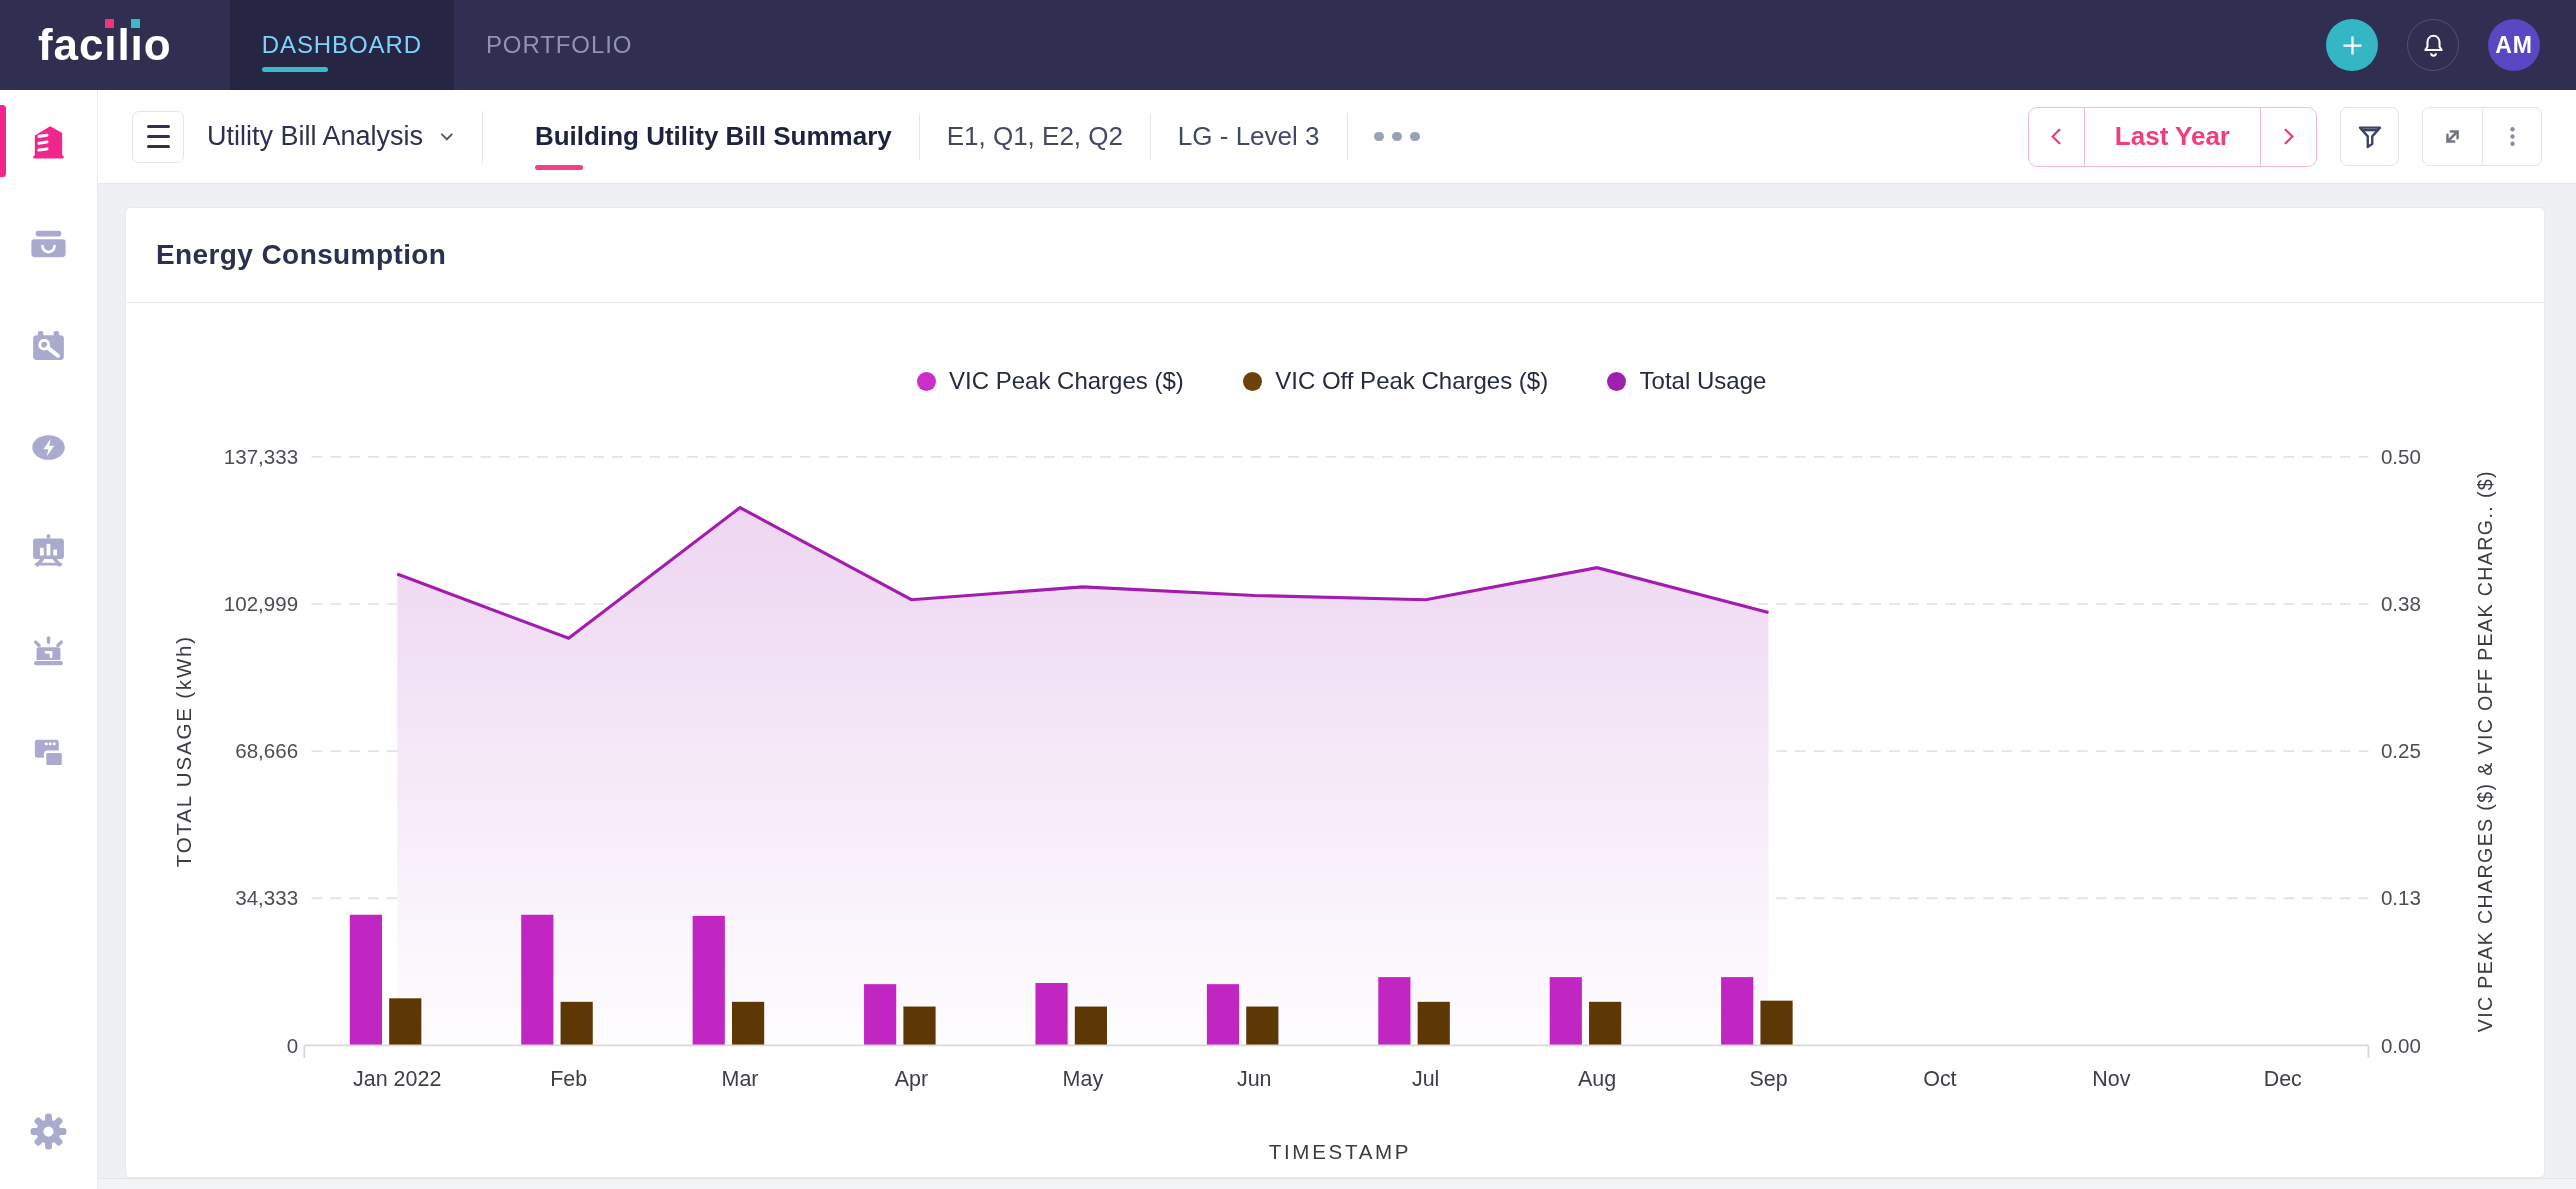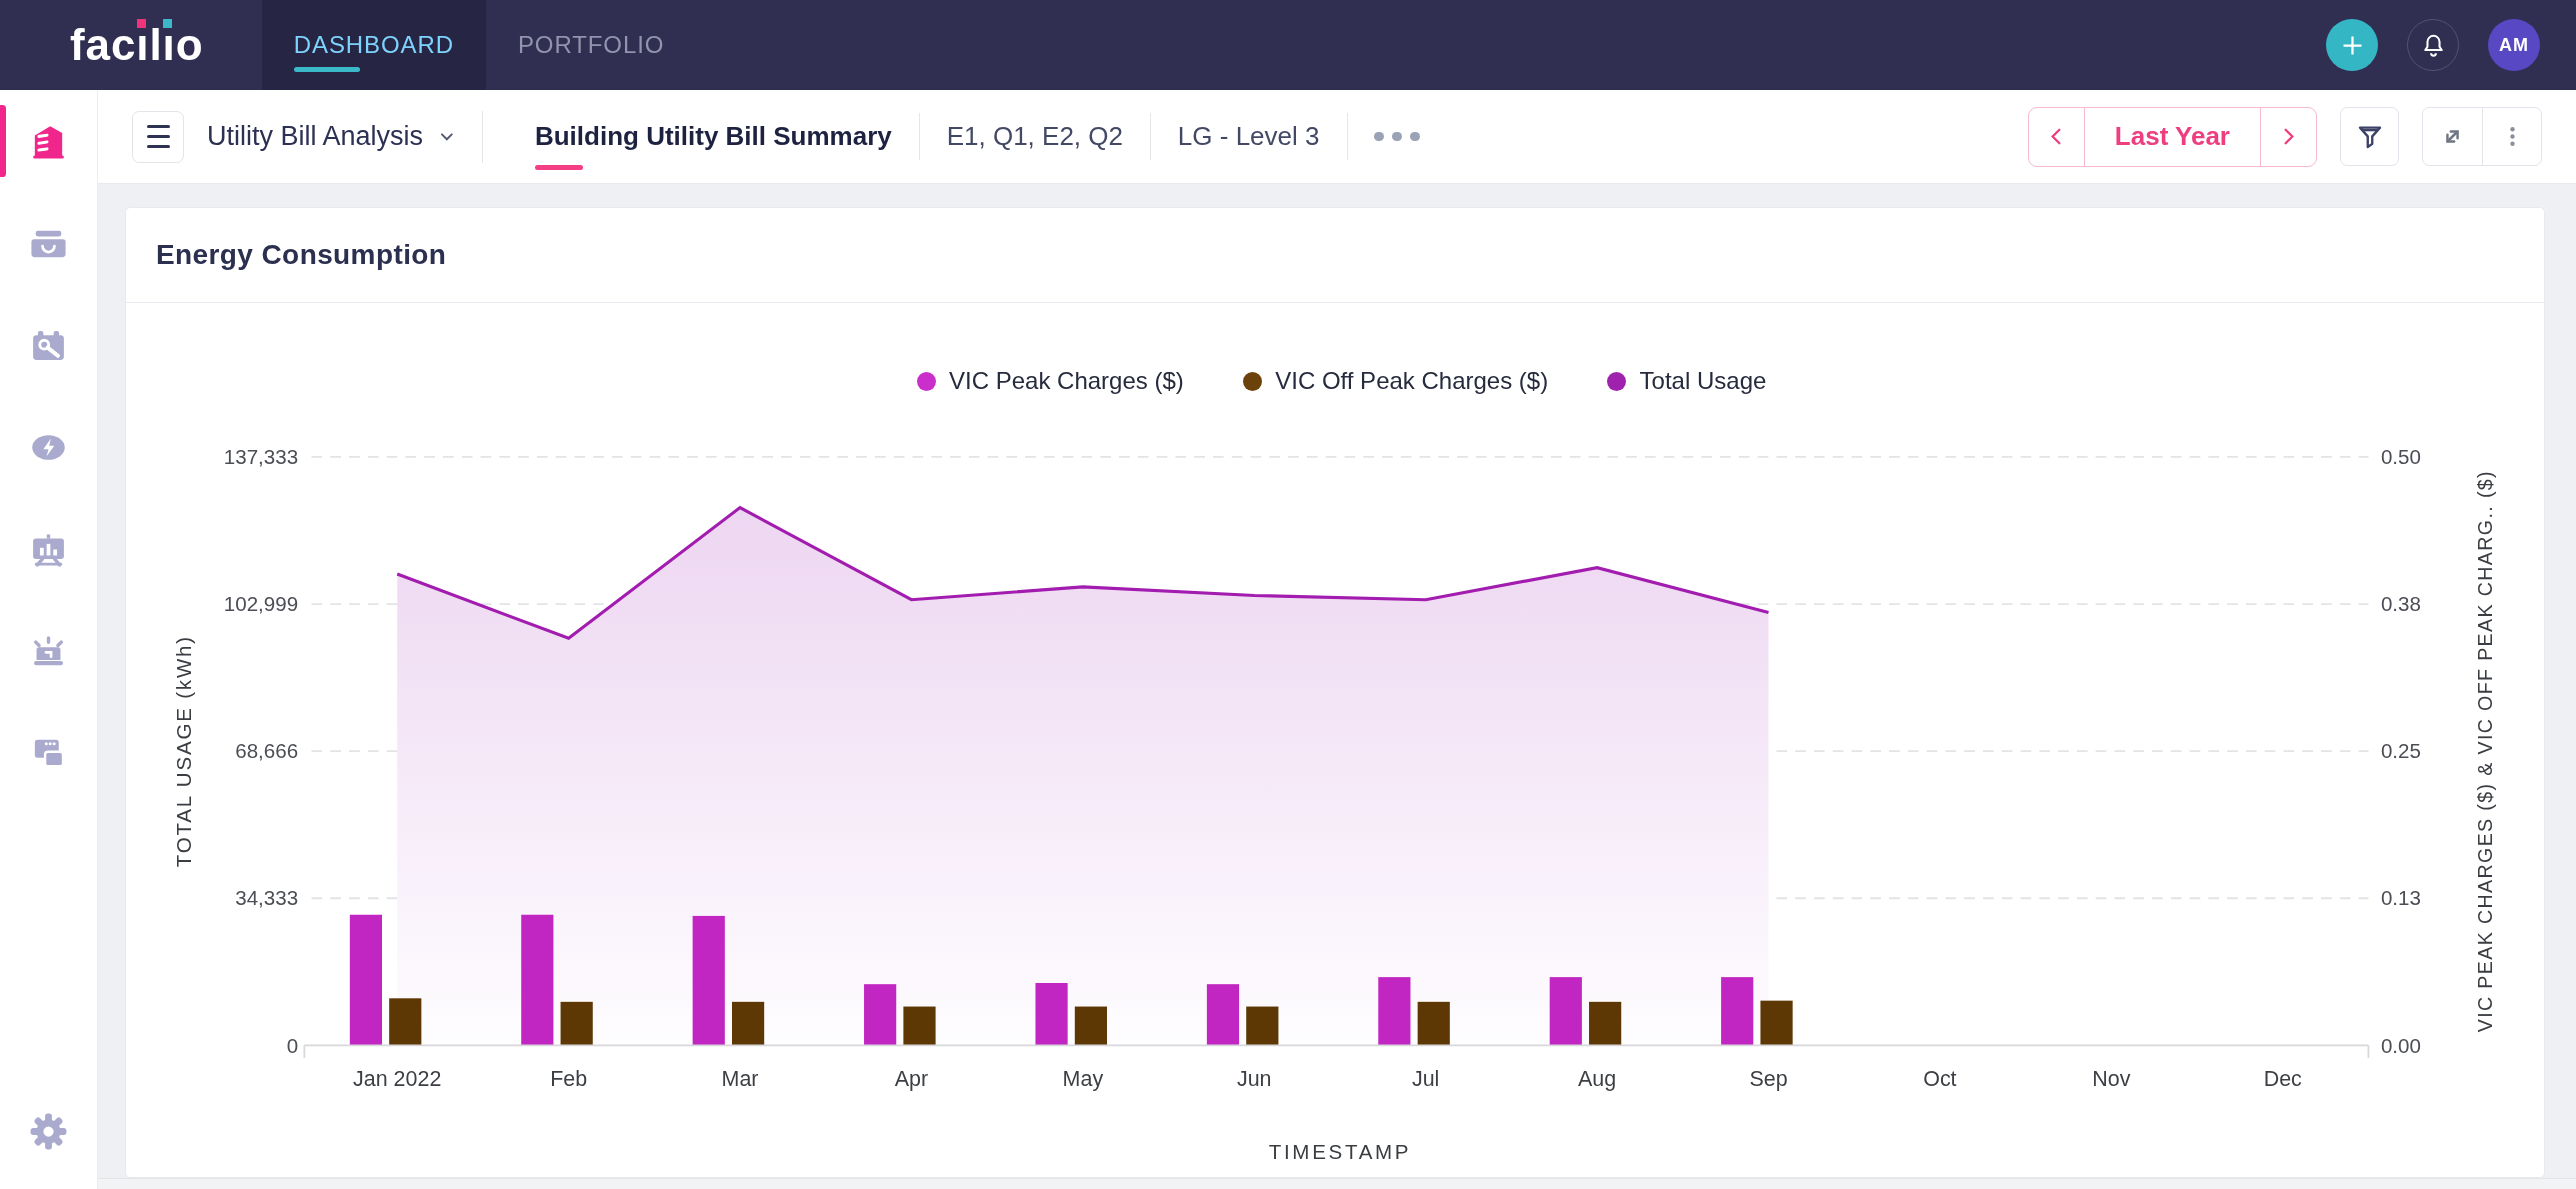--- a/index.html
+++ b/index.html
@@ -1,40 +1,40 @@
 <!DOCTYPE html>
 <html style="font-size:14.3px"><head>
 <meta charset="utf-8">
 <style>
   * { margin:0; padding:0; box-sizing:border-box; }
   html,body { width:2576px; height:1190px; overflow:hidden;
     font-family:"Liberation Sans", sans-serif; background:#eef0f3; }
 
   
   .topnav { position:absolute; left:0; top:0; width:2576px; height:90px;
-    background:#302f51; display:flex; align-items:center; z-index:30;padding-left:32px; }
+    background:#302f51; display:flex; align-items:center; z-index:30; }
   .brand { margin-left:38px; width:190px; color:#fff; font-size:44px; font-weight:bold;
     letter-spacing:0.9px; display:flex; align-items:center; }
   .brand .i { position:relative; }
   .brand .i::before { content:''; position:absolute; width:9px; height:9px;
     left:0.9px; top:-0.9px; }
   .brand .i.pink::before { background:#f0347c; }
   .brand .i.teal::before { background:#3cb9c8; }
   .nav-tabs { display:flex; height:90px; margin-left:1.8px; }
   .nav-tab { position:relative; height:90px; display:flex; align-items:center;
     padding:0 32px; font-size:24px; letter-spacing:0.9px; color:#9293ad; cursor:pointer; }
   .nav-tab.active { background:#262544; color:#7dd3fc; }
   .nav-tab.active::after { content:''; position:absolute; left:32px; bottom:18px;
     width:66px; height:5.4px; border-radius:2.7px; background:#3cb9c8; }
   .nav-actions { margin-left:auto; margin-right:36px; display:flex; align-items:center; gap:29px; }
   .circle-btn { width:52px; height:52px; border-radius:50%; display:flex;
     align-items:center; justify-content:center; cursor:pointer; }
   .plus-btn { background:#35b6c4; color:#fff; font-size:39px; font-weight:300; line-height:0; }
   .bell-btn { border:1.8px solid #52526f; }
-  .avatar { background:#5848c4; color:#fff; font-size:18px; font-weight:bold; letter-spacing:0.9px; }
+  .avatar { background:#5848c4; color:#fff; font-size:23px; font-weight:bold; letter-spacing:0.9px; }
 
   
   .sidebar { position:absolute; left:0; top:90px; width:98px; height:1099px;
     background:#fff; border-right:0.9px solid #ececf2; z-index:20;
     display:flex; flex-direction:column; align-items:center; }
   .side-item { position:relative; width:98px; height:102px; display:flex;
     align-items:center; justify-content:center; cursor:pointer; }
   .side-item.active::before { content:''; position:absolute; left:0; top:15px;
     width:6.3px; height:72px; background:#f1268d; border-radius:0 3.6px 3.6px 0; }
   .side-item svg { width:41px; height:41px; fill:#a9aacd; }

